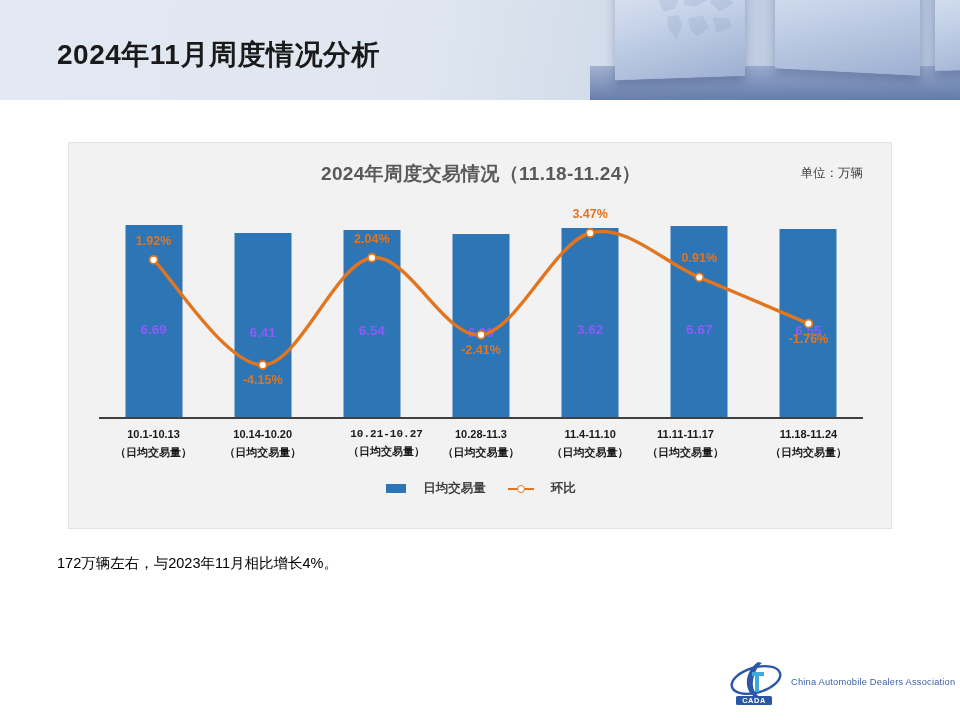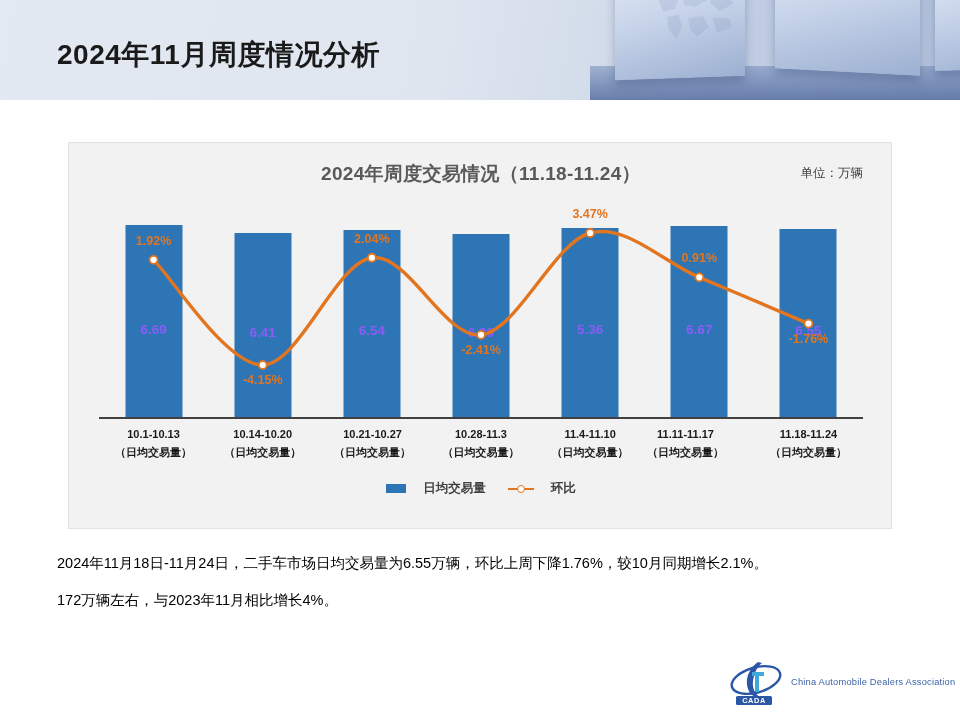--- a/index.html
+++ b/index.html
@@ -285,21 +285,21 @@
       <div class="bar-slot" style="left: 218.286px;">
         <div class="bar" style="height: 187.362px; background: rgb(46, 117, 182);"></div>
         <div class="bar-value" style="bottom: 78.6921px;">6.54</div>
       </div>
       <div class="bar-slot" style="left: 327.429px;">
         <div class="bar" style="height: 183.065px; background: rgb(46, 117, 182);"></div>
         <div class="bar-value" style="bottom: 76.8872px;">6.39</div>
       </div>
       <div class="bar-slot" style="left: 436.571px;">
         <div class="bar" style="height: 189.368px; background: rgb(46, 117, 182);"></div>
-        <div class="bar-value" style="bottom: 79.5344px;">5.36</div>
+        <div class="bar-value" style="bottom: 79.5344px;">3.62</div>
       </div>
       <div class="bar-slot" style="left: 545.714px;">
         <div class="bar" style="height: 191.086px; background: rgb(46, 117, 182);"></div>
         <div class="bar-value" style="bottom: 80.2563px;">6.67</div>
       </div>
       <div class="bar-slot" style="left: 654.857px;">
         <div class="bar" style="height: 187.649px; background: rgb(46, 117, 182);"></div>
         <div class="bar-value" style="bottom: 78.8124px;">6.55</div>
       </div>
       <svg id="line-svg" viewBox="0 0 764 212" preserveAspectRatio="none">
@@ -319,41 +319,40 @@
       <div class="pct-label" style="left: 491.143px; color: rgb(226, 117, 31); top: 2px;">3.47%</div>
       <div class="pct-label" style="left: 600.286px; color: rgb(226, 117, 31); top: 46.3465px;">0.91%</div>
       <div class="pct-label" style="left: 709.429px; color: rgb(226, 117, 31); top: 126.598px;">-1.76%</div>
     </div>
 
   <div id="axis-line"></div>
 
   <div id="cat-labels">
       <div class="cat" style="left: 0px;"><span>10.1-10.13</span><span class="sub">（日均交易量）</span></div>
       <div class="cat" style="left: 109.143px;"><span>10.14-10.20</span><span class="sub">（日均交易量）</span></div>
-      <div class="cat" style="left: 219px;"><span>10.21-10.27</span><span class="sub">（日均交易量）</span></div>
+      <div class="cat" style="left: 233px; font-family: Liberation Mono, monospace;"><span>10.21-10.27</span><span class="sub">（日均交易量）</span></div>
       <div class="cat" style="left: 327.429px;"><span>10.28-11.3</span><span class="sub">（日均交易量）</span></div>
       <div class="cat" style="left: 436.571px;"><span>11.4-11.10</span><span class="sub">（日均交易量）</span></div>
       <div class="cat" style="left: 532px;"><span>11.11-11.17</span><span class="sub">（日均交易量）</span></div>
       <div class="cat" style="left: 654.857px;"><span>11.18-11.24</span><span class="sub">（日均交易量）</span></div>
     </div>
 
   <div id="legend">
     <div class="legend-item">
       <span class="legend-swatch-bar"></span>
       <span>日均交易量</span>
     </div>
     <div class="legend-item">
       <span class="legend-swatch-line"></span>
       <span>环比</span>
     </div>
   </div>
 </div>
 
 <div id="body-text">
-  <p>2024年11月18日-11月24日，二手车市场日均交易量为6.55万辆，环比上周下降1.76%，较10月同期增长2.1%。</p>
   <p>172万辆左右，与2023年11月相比增长4%。</p>
 </div>
 
 <div id="logo">
   <svg id="logo-mark" viewBox="0 0 56 48">
     <ellipse cx="28" cy="22" rx="25" ry="12.5" fill="none" stroke="#2b57a6" stroke-width="2.4" transform="rotate(-16 28 22)"></ellipse>
     <path d="M30 4 C22 10 18 18 19 27 C20 34 24 38 29 40 L33 40 C27 36 24 30 25 23 C26 15 29 9 34 5 Z" fill="#2b57a6"></path>
     <path d="M24 14 L36 14 L36 18 L31 18 L31 34 L27 34 L27 18 L24 18 Z" fill="#3fa9dc"></path>
     <rect x="8" y="38" width="36" height="9" rx="1.5" fill="#2b57a6"></rect>
     <text x="26" y="45.2" font-family="Liberation Sans, sans-serif" font-size="7.4" font-weight="bold" fill="#ffffff" text-anchor="middle" letter-spacing="0.6">CADA</text>

